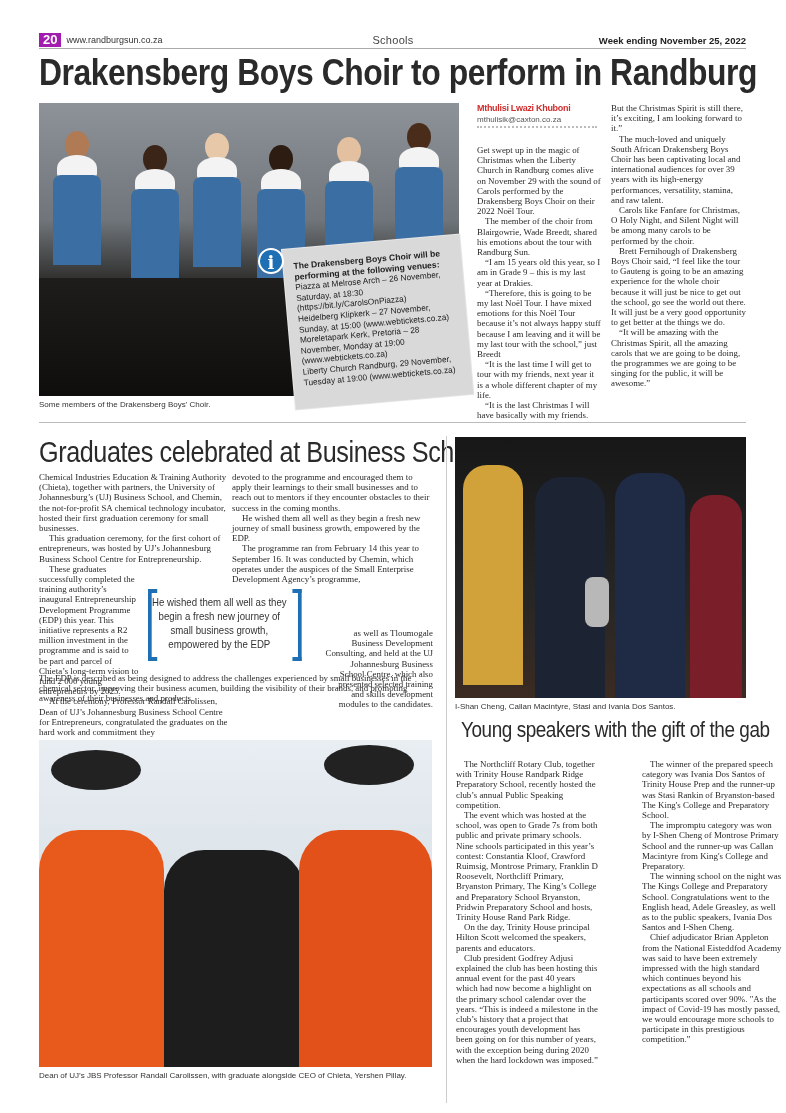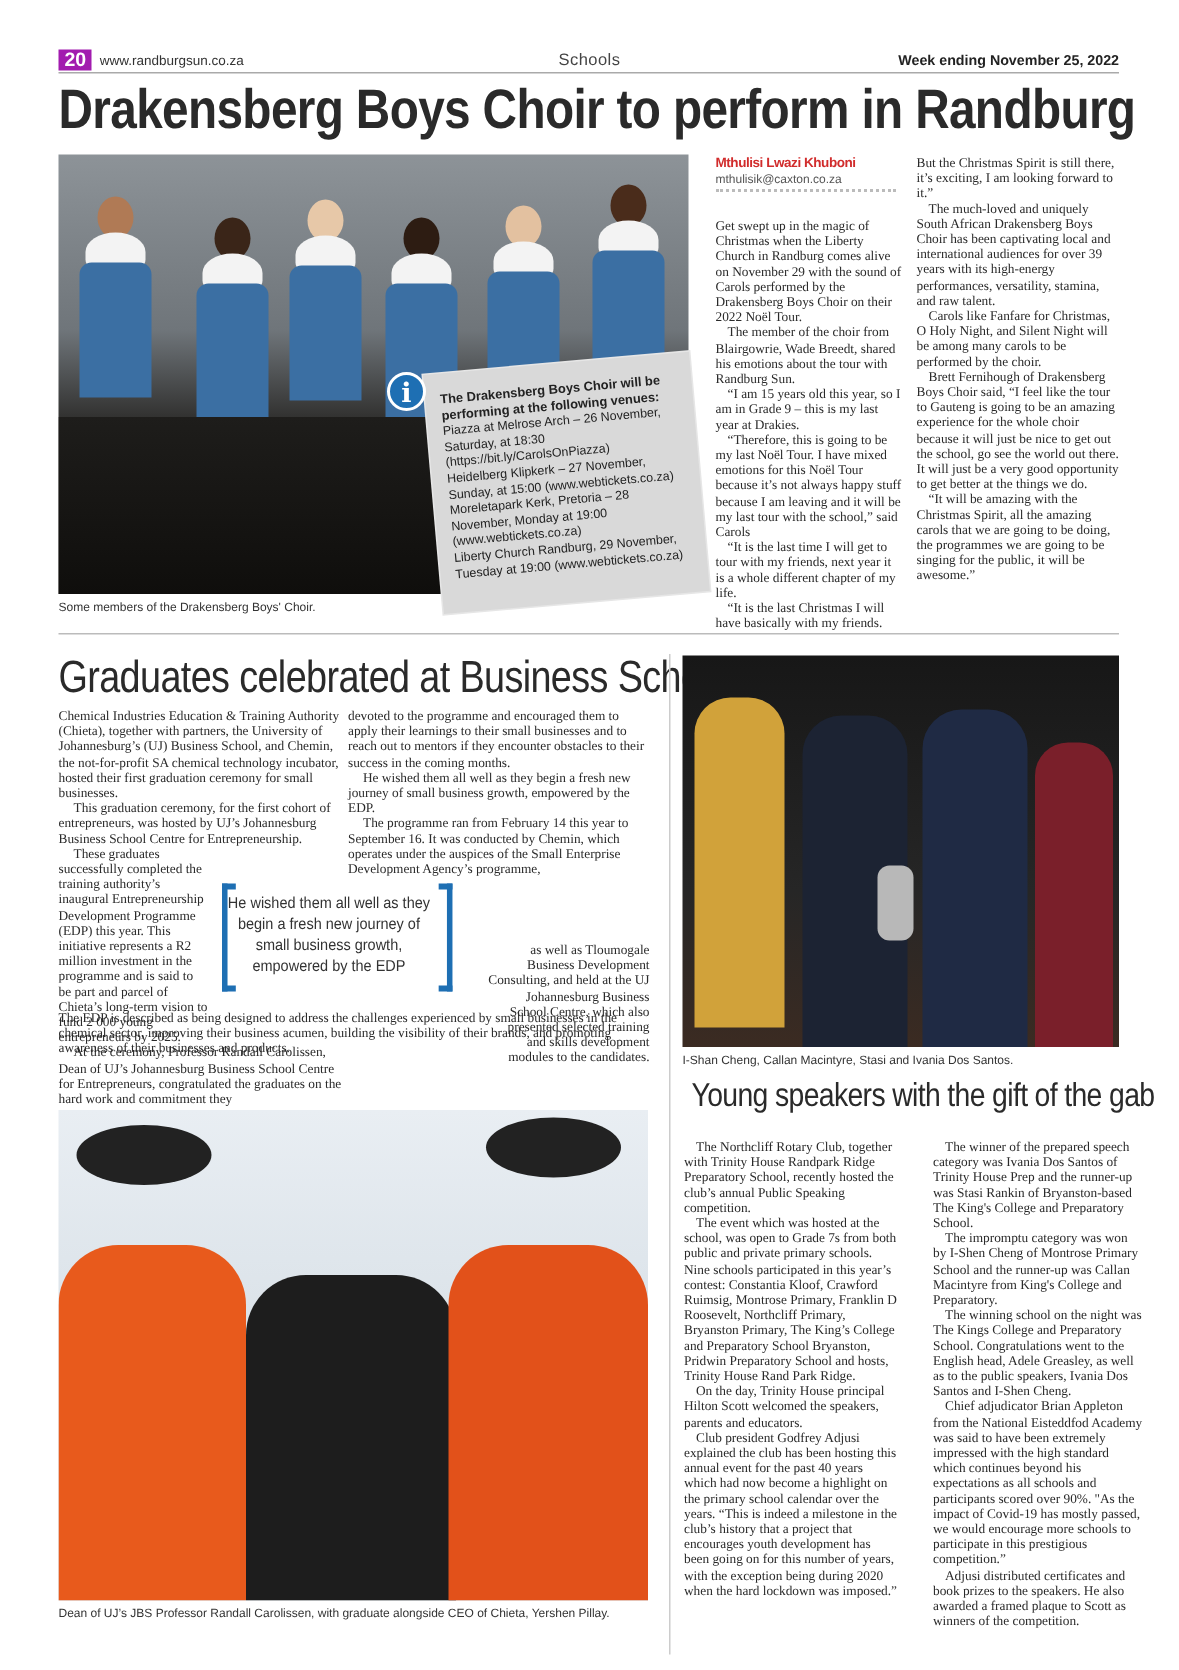--- a/index.html
+++ b/index.html
@@ -62,21 +62,21 @@
 
   .vrule { left: 446px; top: 436px; width: 1px; height: 667px; background: #ccc; }
 
   .students-photo { left: 455px; top: 437px; width: 291px; height: 261px; background: linear-gradient(180deg, #171717 0%, #262626 60%, #3b2b22 100%); }
   .cap2 { left: 455px; top: 702px; }
 
   .ceremony-photo { left: 39px; top: 740px; width: 393px; height: 327px; background: linear-gradient(180deg, #e9eef3 0%, #dfe6ec 30%, #cfd6db 100%); }
   .cap3 { left: 39px; top: 1071px; }
 
   .y-col1 { left: 456px; top: 759px; width: 143px; }
-  .y-col2 { left: 622px; top: 759px; width: 140px; }
+  .y-col2 { left: 642px; top: 759px; width: 140px; }
 </style>
 </head>
 <body>
 
 <div class="abs folio">
   <span class="page-num">20</span>
   <span class="site-url">www.randburgsun.co.za</span>
 </div>
 <div class="abs section-label">Schools</div>
 <div class="abs date-label">Week ending November 25, 2022</div>
@@ -130,21 +130,21 @@
 <div class="abs caption cap1">Some members of the Drakensberg Boys' Choir.</div>
 
 <div class="abs byline">Mthulisi Lwazi Khuboni</div>
 <div class="abs email">mthulisik@caxton.co.za</div>
 <div class="abs dots"></div>
 
 <div class="abs col colA">
   <p class="first">Get swept up in the magic of Christmas when the Liberty Church in Randburg comes alive on November 29 with the sound of Carols performed by the Drakensberg Boys Choir on their 2022 Noël Tour.</p>
   <p>The member of the choir from Blairgowrie, Wade Breedt, shared his emotions about the tour with Randburg Sun.</p>
   <p>“I am 15 years old this year, so I am in Grade 9 – this is my last year at Drakies.</p>
-  <p>“Therefore, this is going to be my last Noël Tour. I have mixed emotions for this Noël Tour because it’s not always happy stuff because I am leaving and it will be my last tour with the school,” said Carols</p>
+  <p>“Therefore, this is going to be my last Noël Tour. I have mixed emotions for this Noël Tour because it’s not always happy stuff because I am leaving and it will be my last tour with the school,” just Breedt</p>
   <p>“It is the last time I will get to tour with my friends, next year it is a whole different chapter of my life.</p>
   <p>“It is the last Christmas I will have basically with my friends.</p>
 </div>
 <div class="abs col colB">
   <p class="first">But the Christmas Spirit is still there, it’s exciting, I am looking forward to it.”</p>
   <p>The much-loved and uniquely South African Drakensberg Boys Choir has been captivating local and international audiences for over 39 years with its high-energy performances, versatility, stamina, and raw talent.</p>
   <p>Carols like Fanfare for Christmas, O Holy Night, and Silent Night will be among many carols to be performed by the choir.</p>
   <p>Brett Fernihough of Drakensberg Boys Choir said, “I feel like the tour to Gauteng is going to be an amazing experience for the whole choir because it will just be nice to get out the school, go see the world out there. It will just be a very good opportunity to get better at the things we do.</p>
   <p>“It will be amazing with the Christmas Spirit, all the amazing carols that we are going to be doing, the programmes we are going to be singing for the public, it will be awesome.”</p>
 </div>
@@ -199,14 +199,13 @@
   <p>The Northcliff Rotary Club, together with Trinity House Randpark Ridge Preparatory School, recently hosted the club’s annual Public Speaking competition.</p>
   <p>The event which was hosted at the school, was open to Grade 7s from both public and private primary schools. Nine schools participated in this year’s contest: Constantia Kloof, Crawford Ruimsig, Montrose Primary, Franklin D Roosevelt, Northcliff Primary, Bryanston Primary, The King’s College and Preparatory School Bryanston, Pridwin Preparatory School and hosts, Trinity House Rand Park Ridge.</p>
   <p>On the day, Trinity House principal Hilton Scott welcomed the speakers, parents and educators.</p>
   <p>Club president Godfrey Adjusi explained the club has been hosting this annual event for the past 40 years which had now become a highlight on the primary school calendar over the years. “This is indeed a milestone in the club’s history that a project that encourages youth development has been going on for this number of years, with the exception being during 2020 when the hard lockdown was imposed.”</p>
 </div>
 <div class="abs col y-col2">
   <p>The winner of the prepared speech category was Ivania Dos Santos of Trinity House Prep and the runner-up was Stasi Rankin of Bryanston-based The King's College and Preparatory School.</p>
   <p>The impromptu category was won by I-Shen Cheng of Montrose Primary School and the runner-up was Callan Macintyre from King's College and Preparatory.</p>
   <p>The winning school on the night was The Kings College and Preparatory School. Congratulations went to the English head, Adele Greasley, as well as to the public speakers, Ivania Dos Santos and I-Shen Cheng.</p>
   <p>Chief adjudicator Brian Appleton from the National Eisteddfod Academy was said to have been extremely impressed with the high standard which continues beyond his expectations as all schools and participants scored over 90%. "As the impact of Covid-19 has mostly passed, we would encourage more schools to participate in this prestigious competition.”</p>
-  <p>Adjusi distributed certificates and book prizes to the speakers. He also awarded a framed plaque to Scott as winners of the competition.</p>
 </div>
 
 </body></html>

